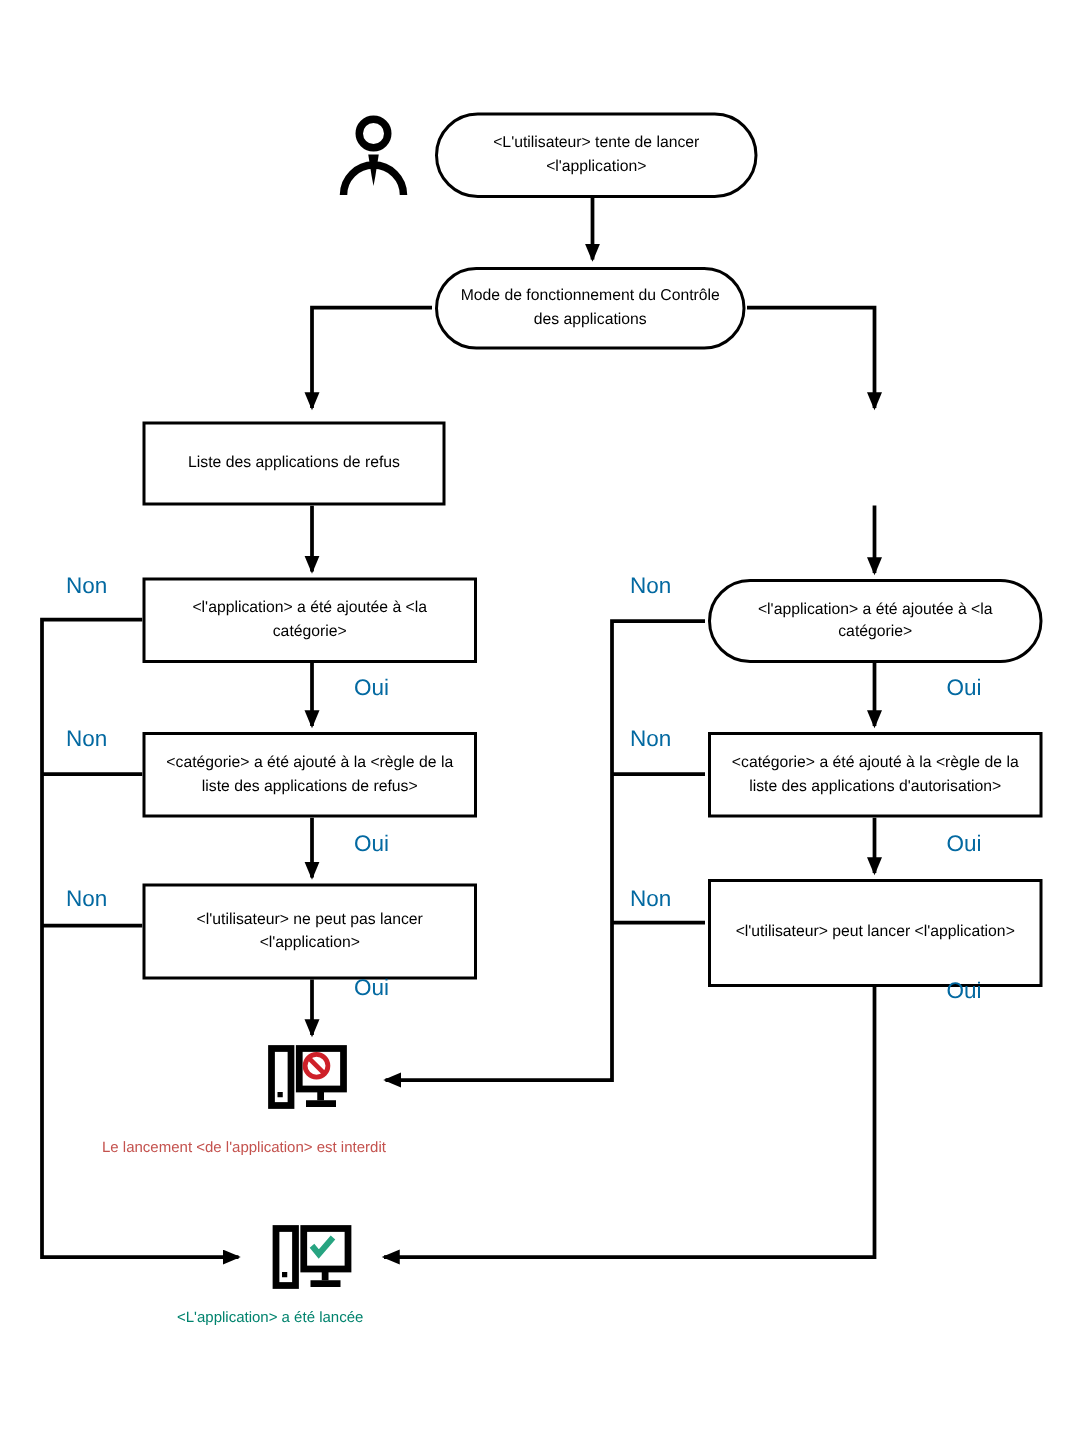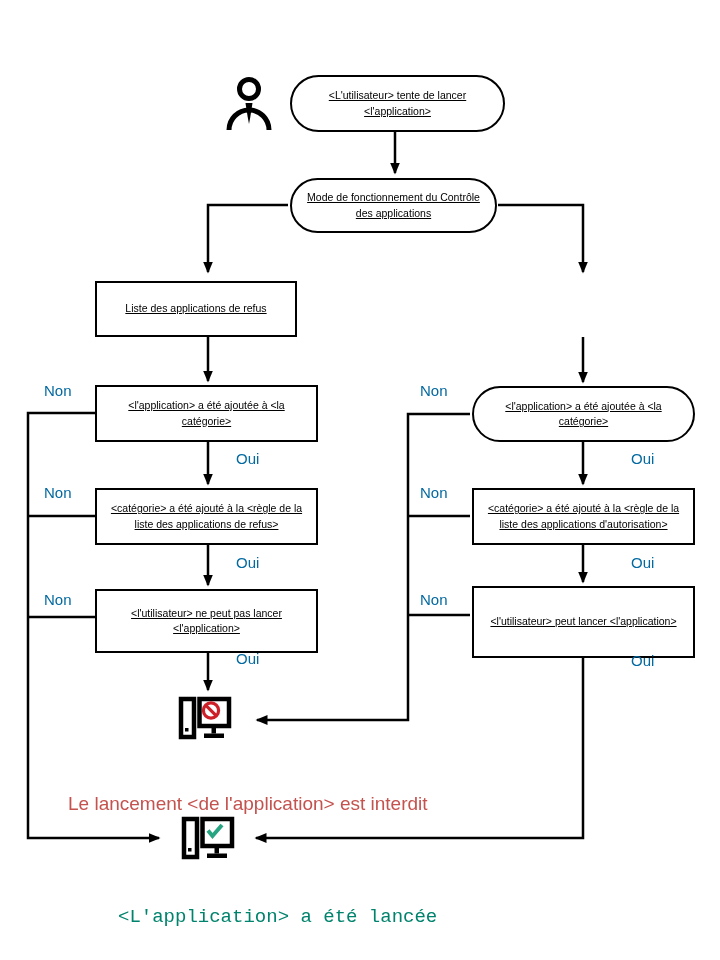--- a/index.html
+++ b/index.html
@@ -1,27 +1,27 @@
 <!DOCTYPE html>
 <html style="--blocked-text: #C4524E; --launched-text: #00836D; --prohibit-red: #CE2029; --check-green: #27A481; --line: #000000;"><head>
 <meta charset="utf-8">
 <style>
   html,body{margin:0;padding:0;background:#ffffff;}
   body{width:720px;height:960px;font-family:"Liberation Sans",sans-serif;}
   .diagram{position:relative;width:720px;height:960px;background:#fff;overflow:hidden;}
   .connectors{position:absolute;left:0;top:0;z-index:1;}
   .node{position:absolute;z-index:2;background:#fff;border:2.5px solid #000;
         display:flex;align-items:center;justify-content:center;text-align:center;
-        font-size:10.5px;line-height:1.45;color:#000;box-sizing:border-box;padding:3px 10px;text-decoration:underline;}
+        font-size:10.5px;line-height:1.45;color:#000;box-sizing:border-box;padding:3px 10px;}
   .stadium{border-radius:29px;border-width:2px;}
   .icon{position:absolute;z-index:2;}
   .edge-label{position:absolute;z-index:2;font-size:15px;color:#0369a1;}
-  .result-text{position:absolute;z-index:2;font-size:19px;white-space:nowrap;margin-top:33px;}
+  .result-text{position:absolute;z-index:2;font-size:10px;white-space:nowrap;}
   .result-blocked{color:var(--blocked-text,#C4524E);}
-  .result-launched{color:var(--launched-text,#00836D);font-family:Liberation Mono, monospace;}
+  .result-launched{color:var(--launched-text,#00836D);}
   .prohibit{stroke:var(--prohibit-red,#CE2029);}
   .check{stroke:var(--check-green,#27A481);}
 </style>
 </head>
 <body>
 
 <div class="diagram">
 
   <svg class="connectors" width="720" height="960" viewBox="0 0 720 960">
     <defs>

